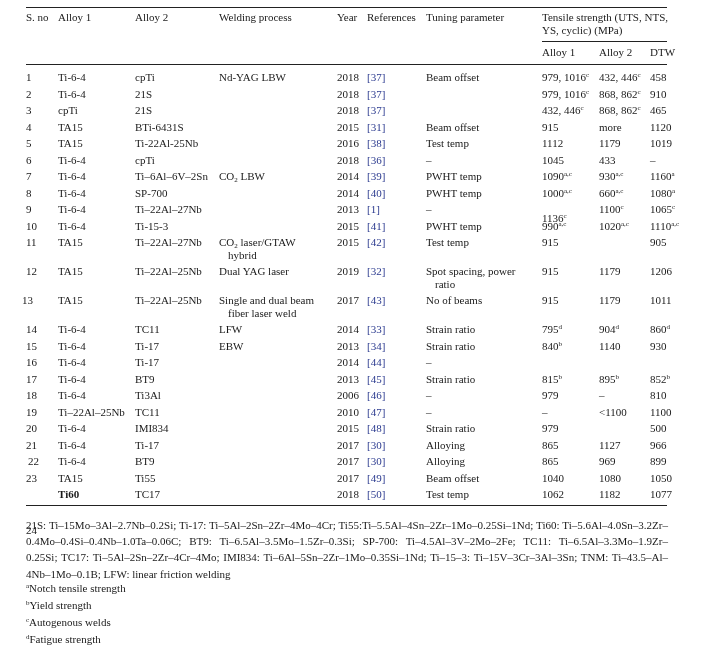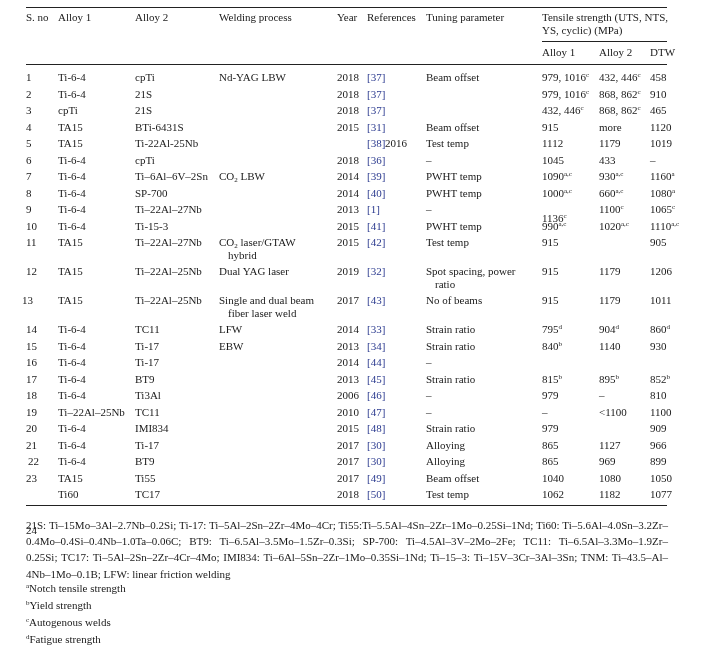--- a/index.html
+++ b/index.html
@@ -80,21 +80,21 @@
       <span class="abs ref" style="left: 367px; top: 121px;">[31]</span>
       <span class="abs" style="left: 426px; top: 121px;">Beam offset</span>
       <span class="abs" style="left: 542px; top: 121px;">915</span>
       <span class="abs" style="left: 599px; top: 121px;">more</span>
       <span class="abs" style="left: 650px; top: 121px;">1120</span>
     </div>
     <div>
       <span class="abs" style="left: 26px; top: 137px;">5</span>
       <span class="abs" style="left: 58px; top: 137px;">TA15</span>
       <span class="abs" style="left: 135px; top: 137px;">Ti-22Al-25Nb</span>
-      <span class="abs" style="left: 337px; top: 137px; margin-left: 48px;">2016</span>
+      <span class="abs" style="left: 337px; top: 137px;">2016</span>
       <span class="abs ref" style="left: 367px; top: 137px;">[38]</span>
       <span class="abs" style="left: 426px; top: 137px;">Test temp</span>
       <span class="abs" style="left: 542px; top: 137px;">1112</span>
       <span class="abs" style="left: 599px; top: 137px;">1179</span>
       <span class="abs" style="left: 650px; top: 137px;">1019</span>
     </div>
     <div>
       <span class="abs" style="left: 26px; top: 154px;">6</span>
       <span class="abs" style="left: 58px; top: 154px;">Ti-6-4</span>
       <span class="abs" style="left: 135px; top: 154px;">cpTi</span>
@@ -254,21 +254,21 @@
       <span class="abs" style="left: 650px; top: 406px;">1100</span>
     </div>
     <div>
       <span class="abs" style="left: 26px; top: 422px;">20</span>
       <span class="abs" style="left: 58px; top: 422px;">Ti-6-4</span>
       <span class="abs" style="left: 135px; top: 422px;">IMI834</span>
       <span class="abs" style="left: 337px; top: 422px;">2015</span>
       <span class="abs ref" style="left: 367px; top: 422px;">[48]</span>
       <span class="abs" style="left: 426px; top: 422px;">Strain ratio</span>
       <span class="abs" style="left: 542px; top: 422px;">979</span>
-      <span class="abs" style="left: 650px; top: 422px;">909</span>
+      <span class="abs" style="left: 650px; top: 422px;">500</span>
     </div>
     <div>
       <span class="abs" style="left: 26px; top: 439px;">21</span>
       <span class="abs" style="left: 58px; top: 439px;">Ti-6-4</span>
       <span class="abs" style="left: 135px; top: 439px;">Ti-17</span>
       <span class="abs" style="left: 337px; top: 439px;">2017</span>
       <span class="abs ref" style="left: 367px; top: 439px;">[30]</span>
       <span class="abs" style="left: 426px; top: 439px;">Alloying</span>
       <span class="abs" style="left: 542px; top: 439px;">865</span>
       <span class="abs" style="left: 599px; top: 439px;">1127</span>
@@ -291,21 +291,21 @@
       <span class="abs" style="left: 135px; top: 472px;">Ti55</span>
       <span class="abs" style="left: 337px; top: 472px;">2017</span>
       <span class="abs ref" style="left: 367px; top: 472px;">[49]</span>
       <span class="abs" style="left: 426px; top: 472px;">Beam offset</span>
       <span class="abs" style="left: 542px; top: 472px;">1040</span>
       <span class="abs" style="left: 599px; top: 472px;">1080</span>
       <span class="abs" style="left: 650px; top: 472px;">1050</span>
     </div>
     <div>
       <span class="abs" style="left: 26px; top: 488px; margin-top: 36px;">24</span>
-      <span class="abs" style="left: 58px; top: 488px;">Ti60</span>
+      <span class="abs" style="left: 58px; top: 488px; font-weight: bold;">Ti60</span>
       <span class="abs" style="left: 135px; top: 488px;">TC17</span>
       <span class="abs" style="left: 337px; top: 488px;">2018</span>
       <span class="abs ref" style="left: 367px; top: 488px;">[50]</span>
       <span class="abs" style="left: 426px; top: 488px;">Test temp</span>
       <span class="abs" style="left: 542px; top: 488px;">1062</span>
       <span class="abs" style="left: 599px; top: 488px;">1182</span>
       <span class="abs" style="left: 650px; top: 488px;">1077</span>
     </div>
   </div>
 

